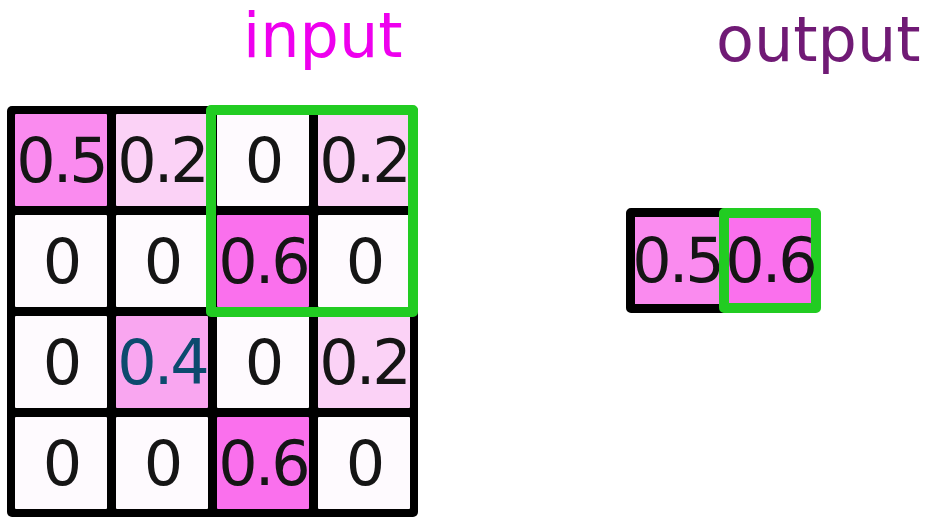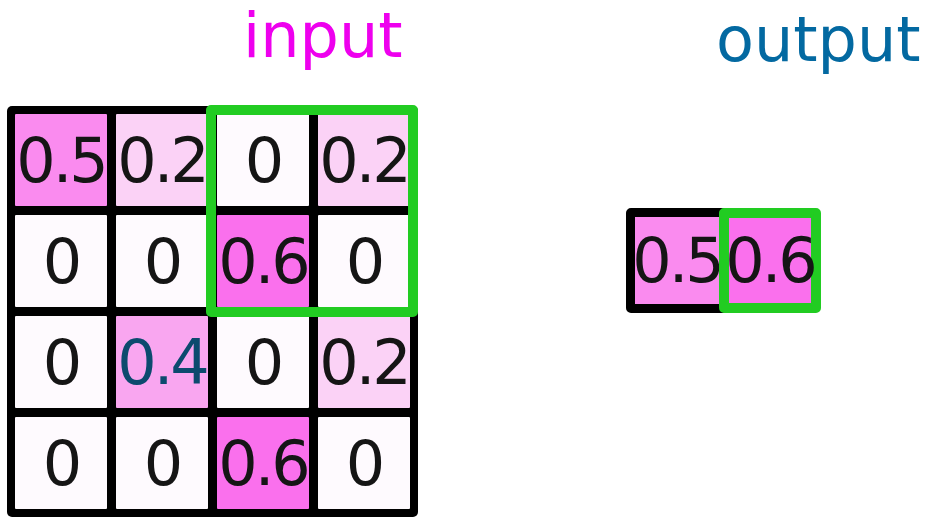--- a/index.html
+++ b/index.html
@@ -79,21 +79,21 @@
     z-index: 2;
   }
 </style>
 </head>
 <body>
 
 <div class="canvas">
 
   <div class="title input-title" style="color: rgb(238, 0, 238);">input</div>
 
-  <div class="title output-title" style="color: #0369a1;">output</div>
+  <div class="title output-title" style="color: #701a75;">output</div>
 
   <div class="input-grid" style="background: rgb(0, 0, 0);">
     <div class="cell" style="background: rgb(250, 139, 239); color: rgb(21, 21, 21);">0.5</div>
     <div class="cell" style="background: rgb(251, 210, 246); color: rgb(21, 21, 21);">0.2</div>
     <div class="cell" style="background: rgb(254, 250, 254); color: rgb(21, 21, 21);">0</div>
     <div class="cell" style="background: rgb(251, 210, 246); color: rgb(21, 21, 21);">0.2</div>
     <div class="cell" style="background: rgb(254, 250, 254); color: rgb(21, 21, 21);">0</div>
     <div class="cell" style="background: rgb(254, 250, 254); color: rgb(21, 21, 21);">0</div>
     <div class="cell" style="background: rgb(250, 112, 237); color: rgb(21, 21, 21);">0.6</div>
     <div class="cell" style="background: rgb(254, 250, 254); color: rgb(21, 21, 21);">0</div>

